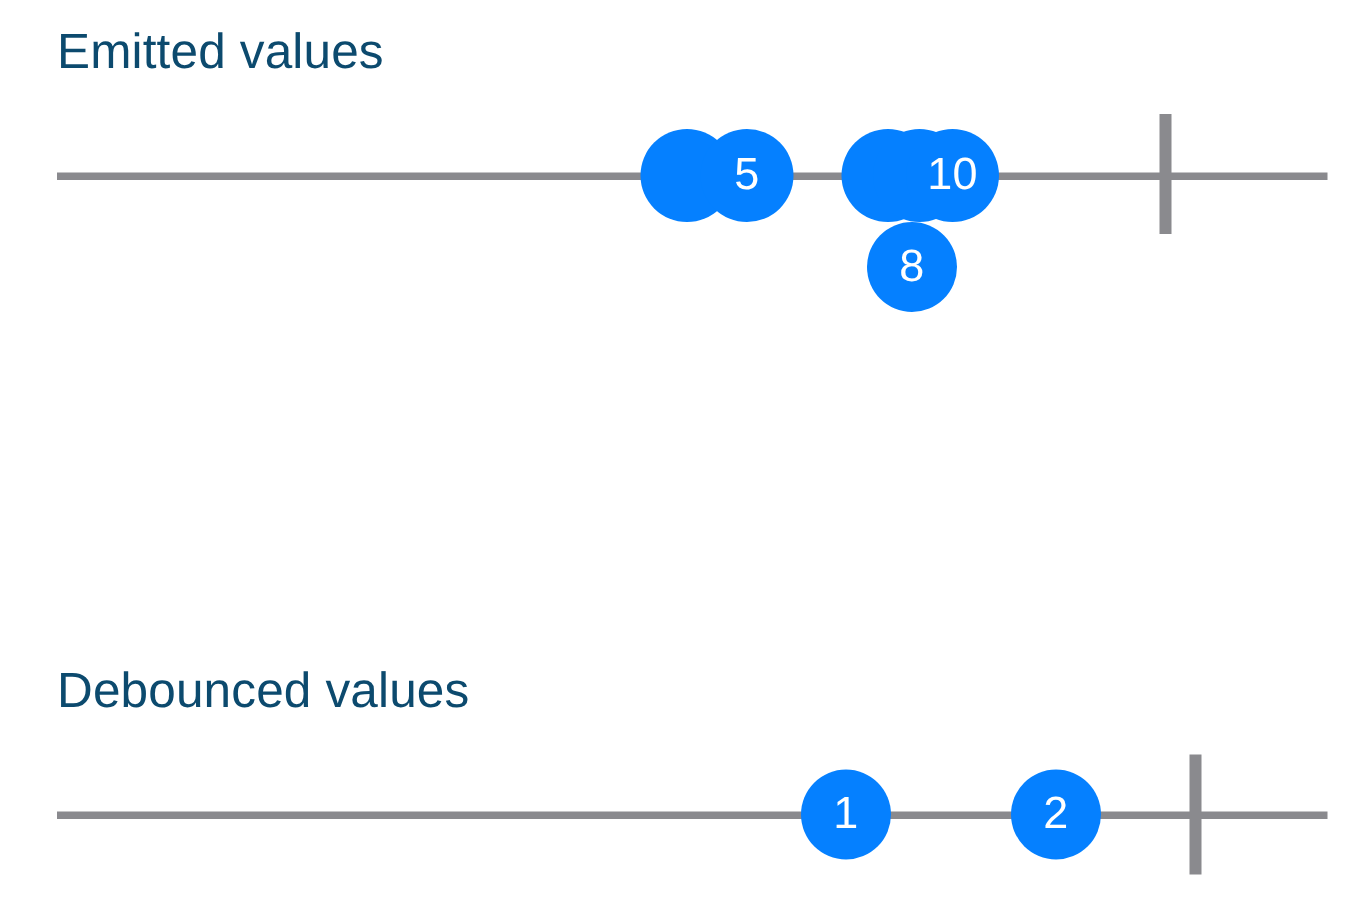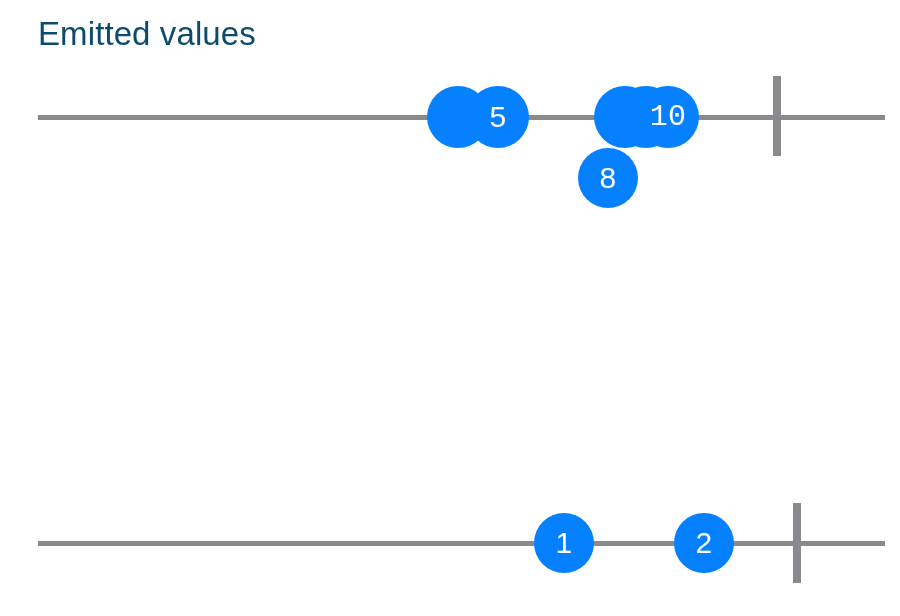--- a/index.html
+++ b/index.html
@@ -114,34 +114,35 @@
     <div class="timeline-axis" style="top:21px;"></div>
 
     <div class="timeline-complete" style="left:773px; top:-18px;"></div>
 
     <div class="marble-blob" style="left:427px; top:-8px; width:102px;">
       <div class="blob-circle" style="left:0px;"></div>
       <div class="blob-circle" style="left:40px;"></div>
       <div class="blob-label" style="left:40px;">5</div>
     </div>
 
-    <div class="marble-blob" style="left:594px; top:-8px; width:105px;font-family:Liberation Mono, monospace;">
+    <div class="marble-blob" style="left:561px; top:-8px; width:105px;">
       <div class="blob-circle" style="left:0px;"></div>
       <div class="blob-circle" style="left:21px;"></div>
       <div class="blob-circle" style="left:43px;"></div>
       <div class="blob-label" style="left:43px;">10</div>
     </div>
 
     <div class="marble" style="left:578px; top:54px; width:60px; height:60px;">8</div>
 
   </div>
 </div>
 
 <div class="diagram" style="top:440px; height:176px;">
 
+  <div class="diagram-title">Debounced values</div>
 
   <div class="timeline" style="top:80px;">
 
     <div class="timeline-axis" style="top:21px;"></div>
 
     <div class="timeline-complete" style="left:793px; top:-17px;"></div>
 
     <div class="marble" style="left:534px; top:-7px; width:60px; height:60px;">1</div>
 
     <div class="marble" style="left:674px; top:-7px; width:60px; height:60px;">2</div>

